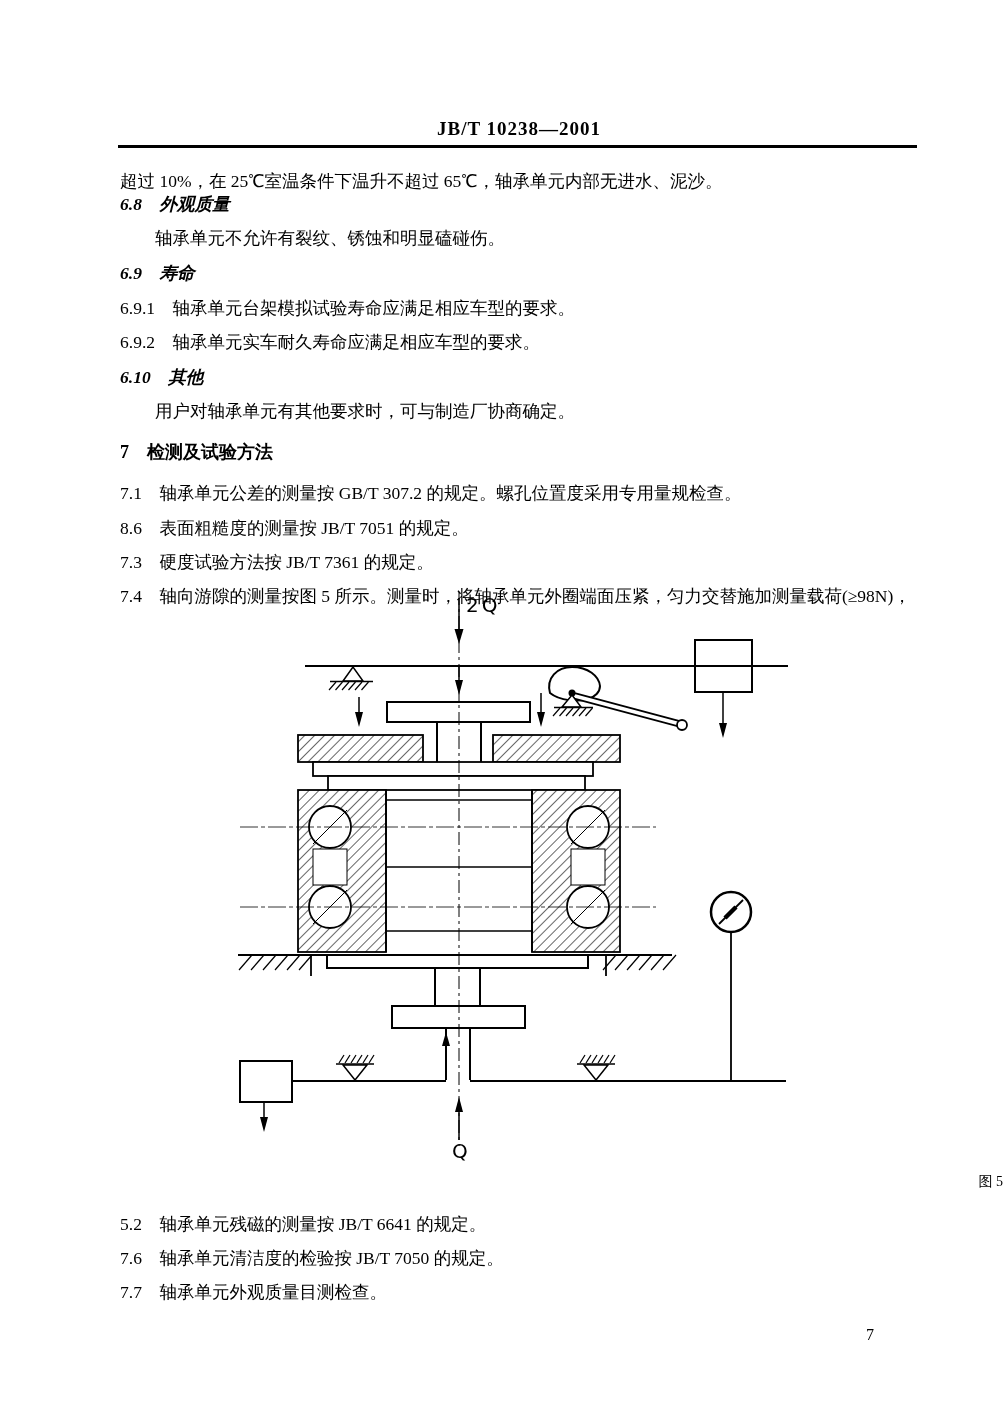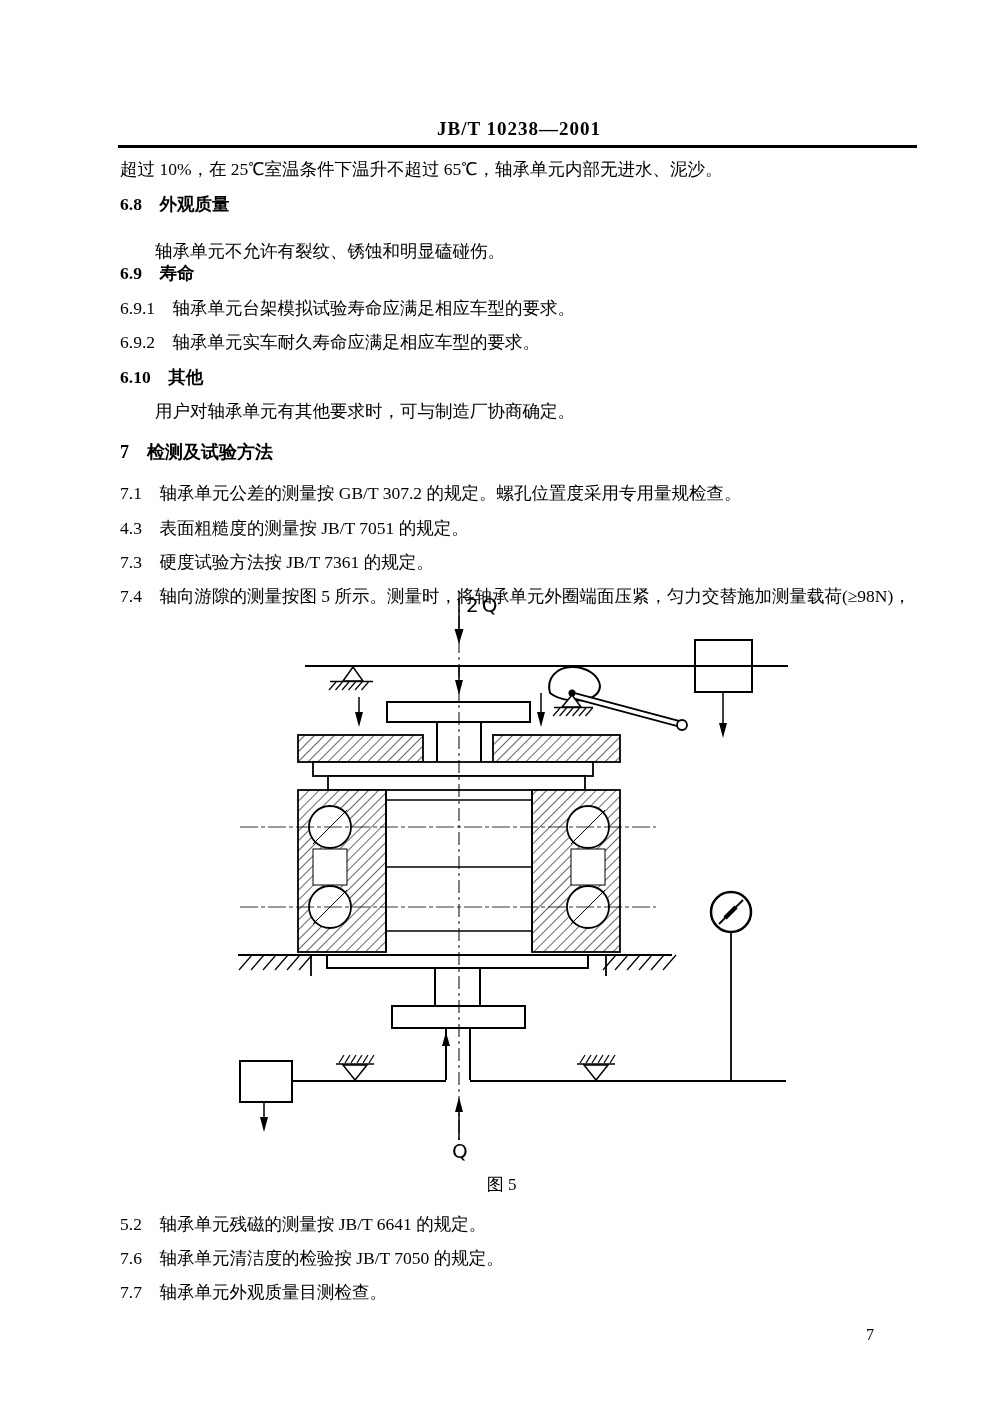--- a/index.html
+++ b/index.html
@@ -15,51 +15,51 @@
     position:absolute;left:437px;top:118px;
     font-size:19px;font-weight:bold;letter-spacing:1px;
     font-family:"Liberation Serif", serif;
   }
   .hrule{position:absolute;left:118px;top:145px;width:799px;height:3px;background:#000;}
   .line{
     position:absolute;left:120px;
     font-size:17.5px;line-height:22px;white-space:pre;
   }
   .indent{left:155px;}
-  .bold{font-weight:bold;}
+  .bold{font-weight:bold;font-style:italic;}
   .h7{font-size:18px;font-weight:bold;}
-  .caption{position:absolute;left:0;right:0;text-align:center;font-size:17px;}
+  .caption{position:absolute;left:0;right:0;text-align:right;font-size:14px;}
   .pagenum{position:absolute;left:866px;top:1326px;font-size:16px;}
   sub{font-size:11px;}
   svg{position:absolute;left:0;top:580px;}
   svg line, svg path, svg rect, svg circle, svg polygon{vector-effect:none;}
   .ticks line{stroke:#000;stroke-width:1.2;}
   .sline{stroke:#000;fill:none;}
   .white{fill:#fff;stroke:#000;}
   text{font-family:"DejaVu Sans", sans-serif;}
 </style>
 </head>
 <body>
 
 <div class="page">
 
   <div class="hdr">JB/T 10238—2001</div>
   <div class="hrule"></div>
 
-  <div class="line" style="top:158px">超过 10%，在 25℃室温条件下温升不超过 65℃，轴承单元内部无进水、泥沙。</div>
+  <div class="line" style="top:170px">超过 10%，在 25℃室温条件下温升不超过 65℃，轴承单元内部无进水、泥沙。</div>
   <div class="line bold" style="top:193px">6.8　外观质量</div>
-  <div class="line indent" style="top:240px">轴承单元不允许有裂纹、锈蚀和明显磕碰伤。</div>
+  <div class="line indent" style="top:227px">轴承单元不允许有裂纹、锈蚀和明显磕碰伤。</div>
   <div class="line bold" style="top:262px">6.9　寿命</div>
   <div class="line" style="top:297px">6.9.1　轴承单元台架模拟试验寿命应满足相应车型的要求。</div>
   <div class="line" style="top:331px">6.9.2　轴承单元实车耐久寿命应满足相应车型的要求。</div>
   <div class="line bold" style="top:366px">6.10　其他</div>
   <div class="line indent" style="top:400px">用户对轴承单元有其他要求时，可与制造厂协商确定。</div>
   <div class="line h7" style="top:441px">7　检测及试验方法</div>
   <div class="line" style="top:482px">7.1　轴承单元公差的测量按 GB/T 307.2 的规定。螺孔位置度采用专用量规检查。</div>
-  <div class="line" style="top:517px">4.3　表面粗糙度的测量按 JB/T 7051 的规定。</div>
+  <div class="line" style="top:517px">8.6　表面粗糙度的测量按 JB/T 7051 的规定。</div>
   <div class="line" style="top:551px">7.3　硬度试验方法按 JB/T 7361 的规定。</div>
   <div class="line" style="top:585px">7.4　轴向游隙的测量按图 5 所示。测量时，将轴承单元外圈端面压紧，匀力交替施加测量载荷(≥98N)，</div>
 
   <svg width="1003" height="600" viewBox="0 580 1003 600">
     <defs>
       <pattern id="hatch" width="7" height="7" patternUnits="userSpaceOnUse" patternTransform="rotate(45)">
         <rect width="7" height="7" fill="#fff"></rect>
         <line x1="0" y1="0" x2="0" y2="7" stroke="#000" stroke-width="1.2"></line>
       </pattern>
     </defs>

